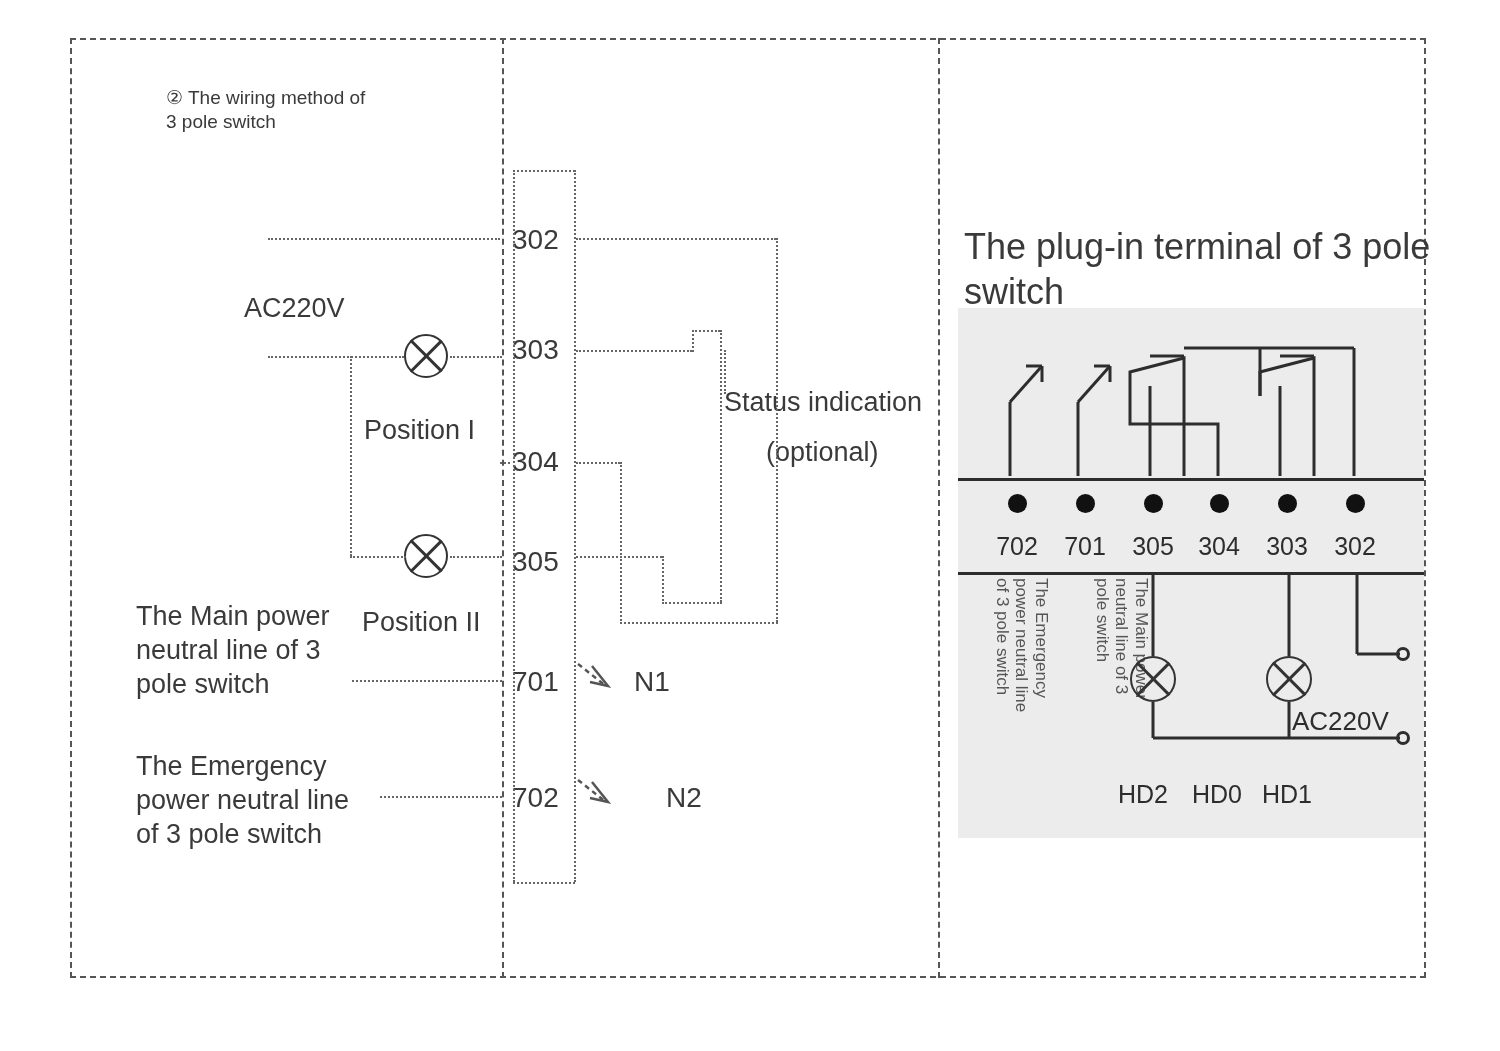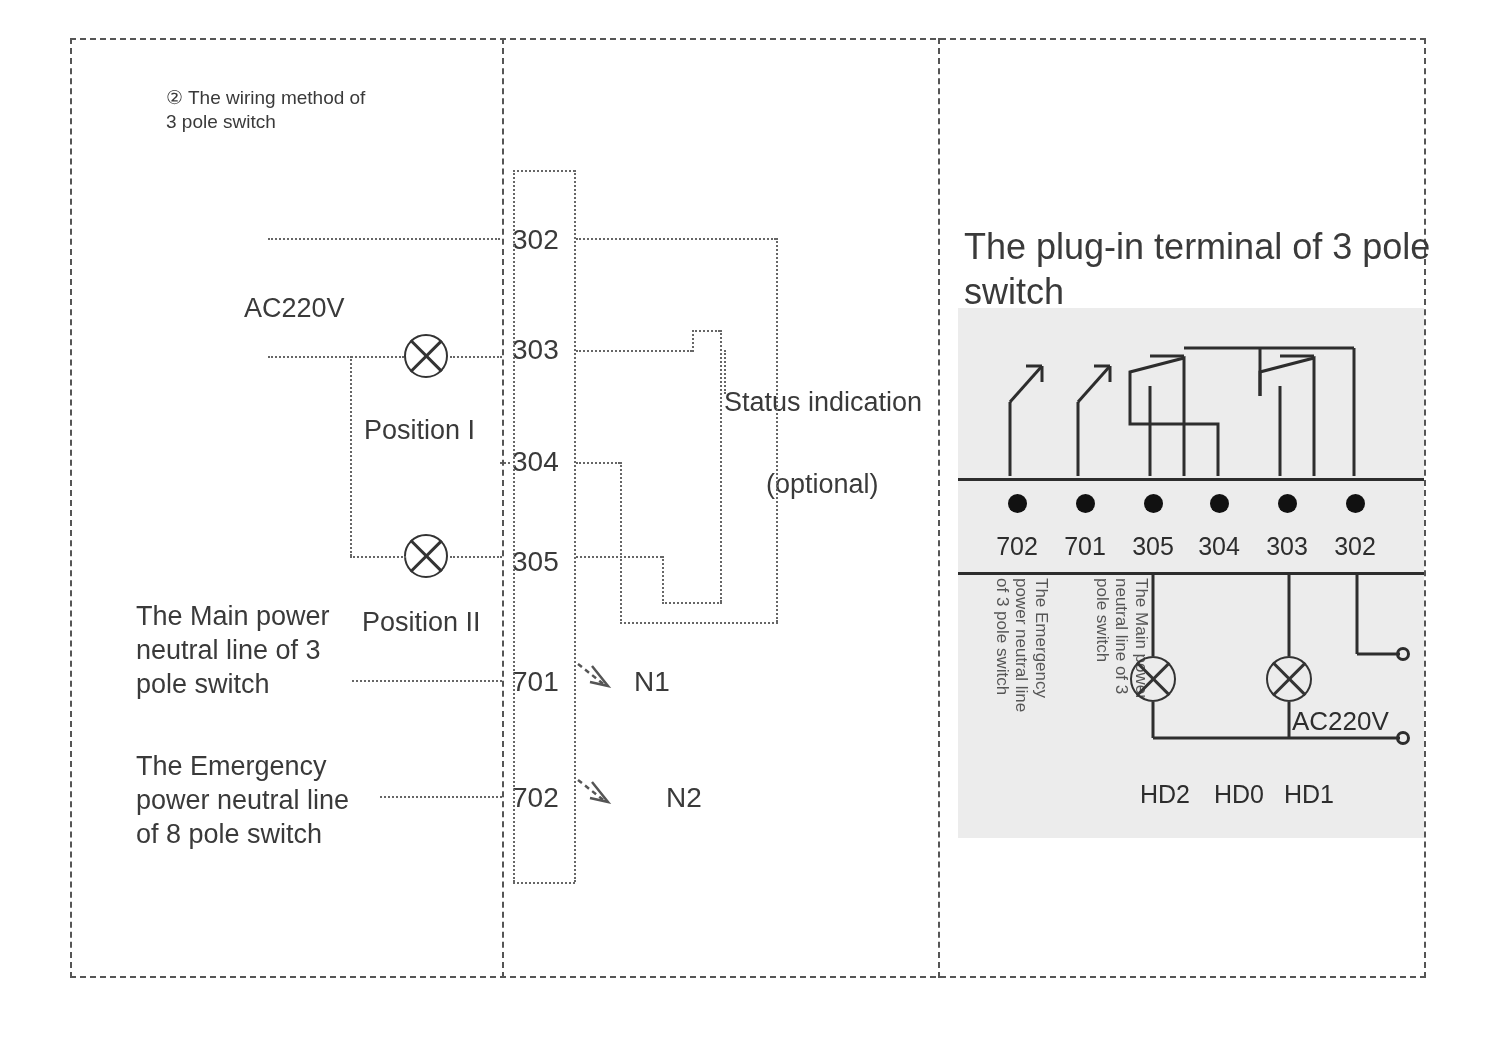--- a/index.html
+++ b/index.html
@@ -106,21 +106,21 @@
     font-size: 17px;
     color: #555;
     writing-mode: vertical-rl;
     line-height: 1.15;
     white-space: pre-line;
     letter-spacing: 0px;
   }
   .hd {
     font-size: 25px;
     color: #2d2d2d;
-    text-align: right;
+    text-align: left;
     width: 72px;
   }
   .lamp-sm {
     width: 46px;
     height: 46px;
     border: 2.5px solid #333;
     border-radius: 50%;
     box-sizing: border-box;
   }
   .lamp-sm::before, .lamp-sm::after {
@@ -156,21 +156,21 @@
   <div class="abs txt" style="left:364px; top:414px; width:180px;">Position I</div>
 
   <div class="abs txt" style="left:362px; top:606px; width:180px;">Position II</div>
 
   <div class="abs txt" style="left:136px; top:600px; width:230px;">The Main power
 neutral line of 3
 pole switch</div>
 
   <div class="abs txt" style="left:136px; top:750px; width:250px;">The Emergency
 power neutral line
-of 8 pole switch</div>
+of 3 pole switch</div>
 
   <div class="abs num" style="left:512px; top:224px;">302</div>
   <div class="abs num" style="left:512px; top:334px;">303</div>
   <div class="abs num" style="left:512px; top:446px;">304</div>
   <div class="abs num" style="left:512px; top:546px;">305</div>
   <div class="abs num" style="left:512px; top:666px;">701</div>
   <div class="abs num" style="left:512px; top:782px;">702</div>
 
   <div class="abs num" style="left:634px; top:666px;">N1</div>
   <div class="abs num" style="left:666px; top:782px;">N2</div>
@@ -192,21 +192,21 @@
   <div class="abs hdot" style="left:352px; top:680px; width:150px;"></div>
 
   <div class="abs hdot" style="left:380px; top:796px; width:122px;"></div>
 
   <div class="abs vdot" style="left:513px; top:170px; height:712px;"></div>
   <div class="abs vdot" style="left:574px; top:170px; height:712px;"></div>
   <div class="abs hdot" style="left:513px; top:170px; width:62px;"></div>
   <div class="abs hdot" style="left:513px; top:882px; width:62px;"></div>
 
   <div class="abs txt" style="left:724px; top:386px; width:240px;">Status indication</div>
-  <div class="abs txt" style="left:766px; top:436px; width:200px;margin-top:32px;">(optional)</div>
+  <div class="abs txt" style="left:766px; top:436px; width:200px;">(optional)</div>
 
   <div class="abs hdot" style="left:576px; top:238px; width:200px;"></div>
   <div class="abs vdot" style="left:776px; top:238px; height:384px;"></div>
   <div class="abs hdot" style="left:620px; top:622px; width:158px;"></div>
   <div class="abs vdot" style="left:620px; top:556px; height:68px;"></div>
 
   <div class="abs hdot" style="left:576px; top:350px; width:116px;"></div>
   <div class="abs vdot" style="left:692px; top:330px; height:22px;"></div>
   <div class="abs hdot" style="left:692px; top:330px; width:28px;"></div>
   <div class="abs vdot" style="left:720px; top:330px; height:272px;"></div>

